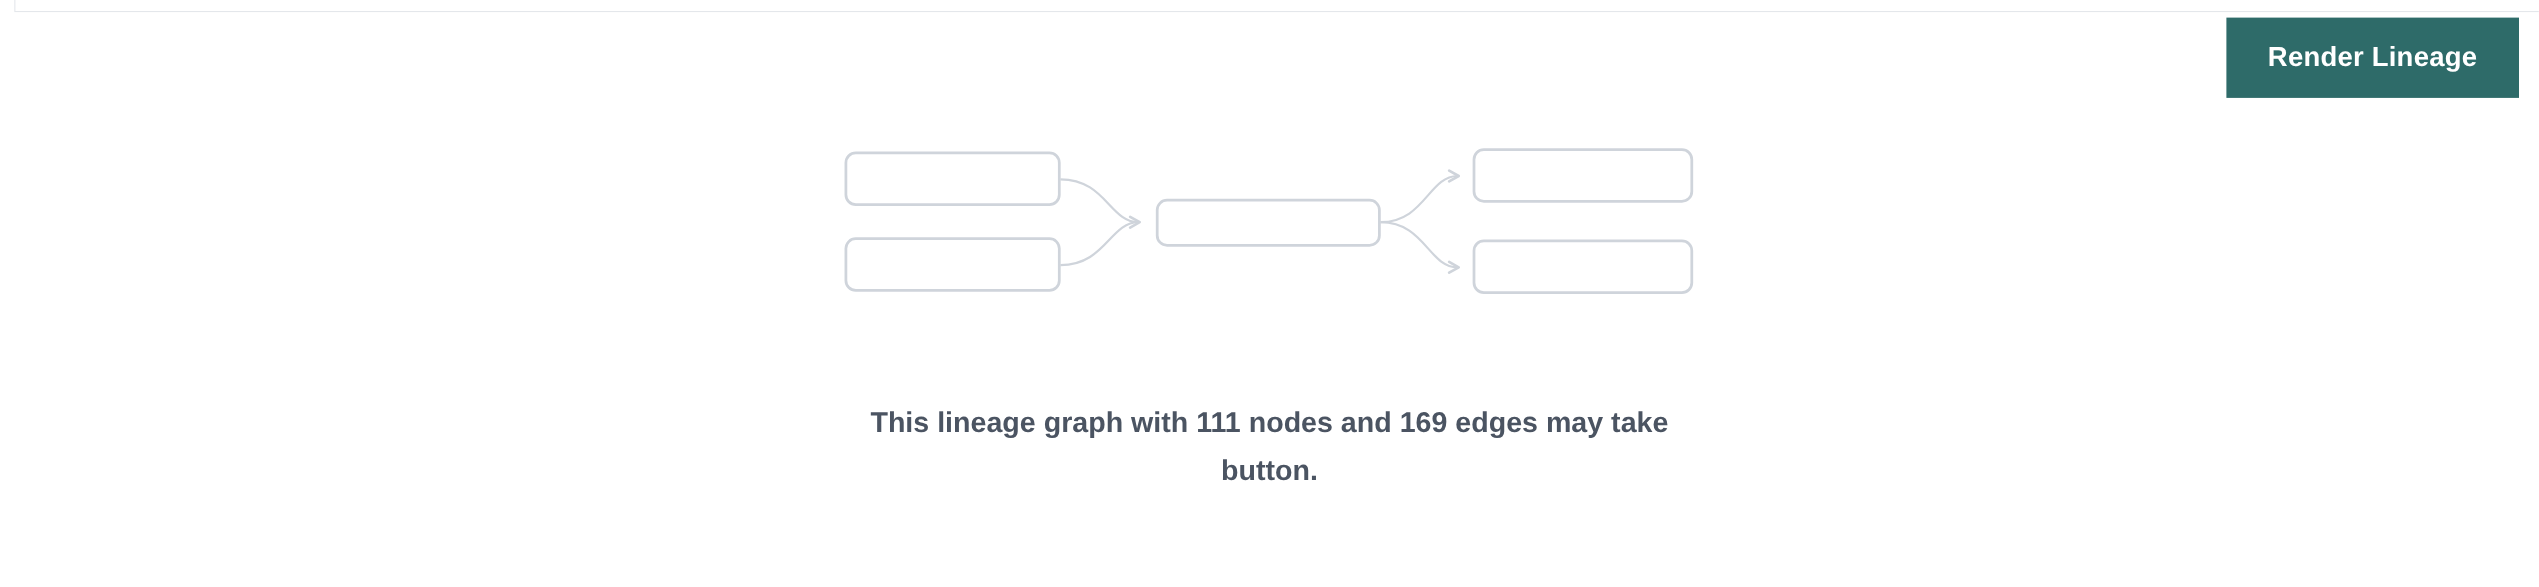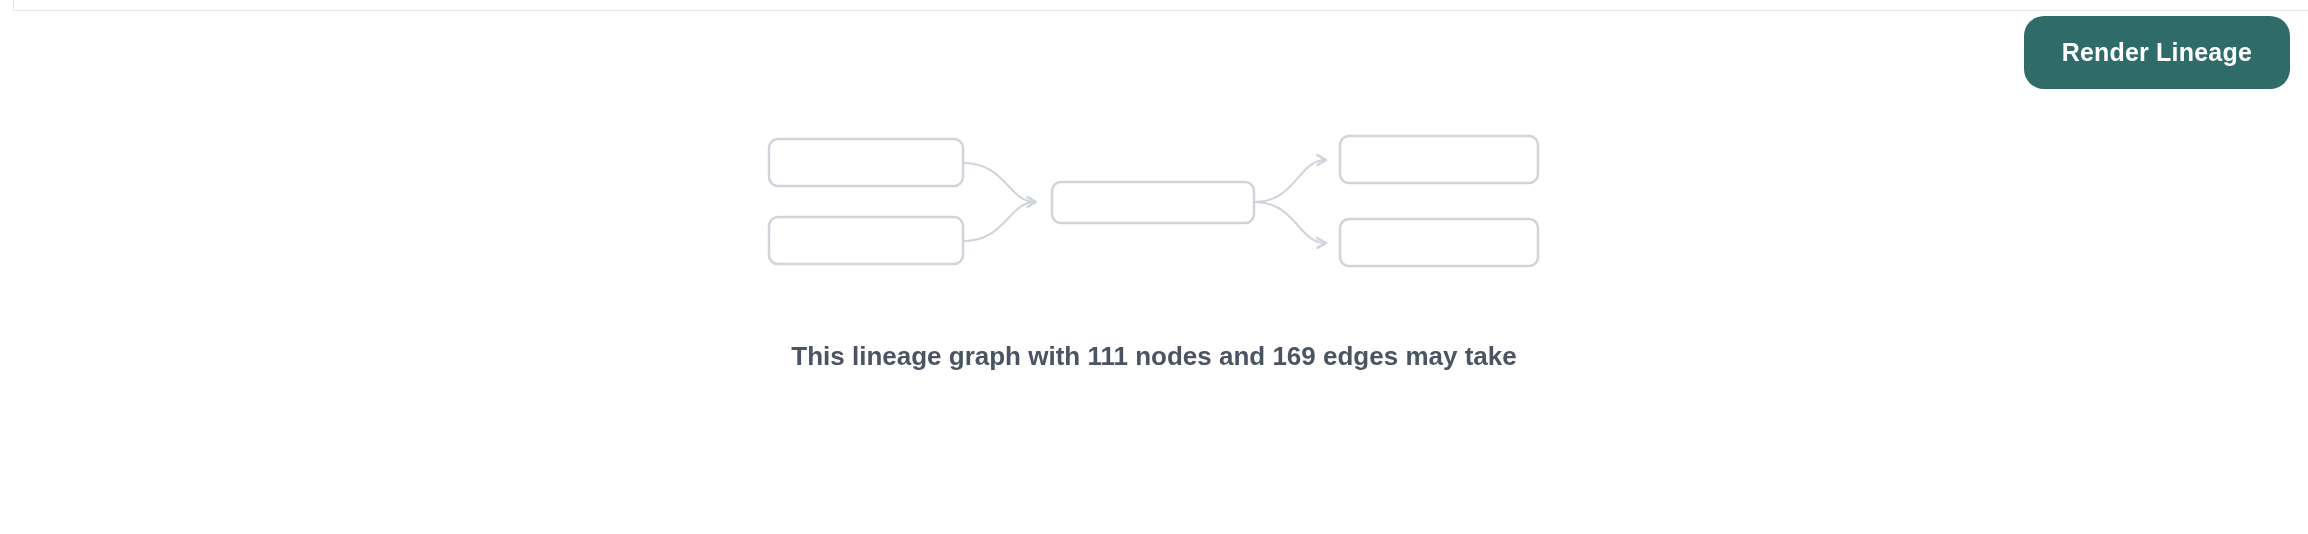--- a/index.html
+++ b/index.html
@@ -34,40 +34,41 @@
   }
   .render-btn {
     position: absolute;
     top: 16px;
     right: 18px;
     height: 73px;
     padding: 0 38px;
     background: #2e6b69;
     color: #ffffff;
     border: none;
-    border-radius: 20px;
+    border-radius: 0;
     font-family: "Liberation Sans", sans-serif;
     font-size: 25px;
     font-weight: 700;
     letter-spacing: 0.2px;
     cursor: pointer;
     display: flex;
     align-items: center;
     justify-content: center;
   }
   .content {
     position: absolute;
     top: 0;
     left: 0;
     width: 100%;
     height: 100%;
     display: flex;
     flex-direction: column;
     align-items: center;
     padding-top: 133px;
+    gap: 28px;
   }
   .graphic-wrap {
     width: 775px;
     height: 136px;
   }
   .message {
     margin-top: 66px;
     text-align: center;
     color: #4b5462;
     font-size: 26px;
@@ -110,16 +111,17 @@
             <path d="M197,108 C238,108 242,69 268,69"></path>
             <path d="M488,69 C528,69 532,27 558,27" marker-end="url(#arrow)"></path>
             <path d="M488,69 C528,69 532,110 558,110" marker-end="url(#arrow)"></path>
           </g>
         </g>
       </svg>
     </div>
 
     <div class="message">
       <div>This lineage graph with 111 nodes and 169 edges may take</div>
+      <div>button.</div>
     </div>
 
   </div>
 </div>
 
 </body></html>

